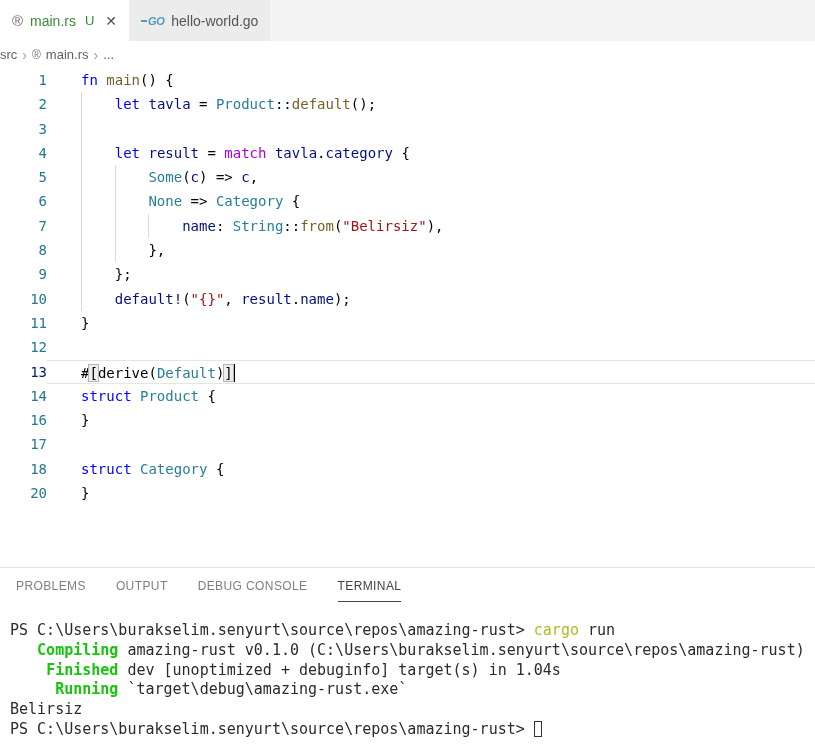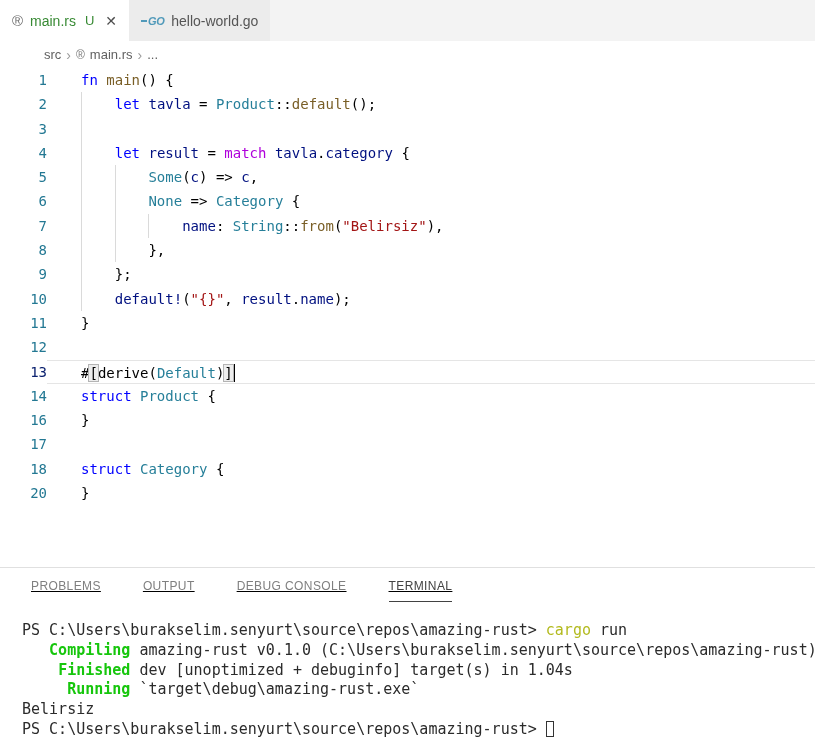--- a/index.html
+++ b/index.html
@@ -15,21 +15,21 @@
   .tab.inactive .tab-label { color:#555; }
   .rust-icon { color:#6e6e6e; font-size:15px; line-height:1; }
   .badge-u { color:#388a34; font-size:13px; margin-left:2px; }
   .close-x { color:#4d4d4d; font-size:14px; margin-left:4px; }
   .go-icon { display:inline-flex; align-items:center; color:#519aba; font-weight:bold;
     font-size:11px; font-style:italic; letter-spacing:-0.5px; }
   .go-dash { display:inline-block; width:6px; height:2px; background:#519aba; margin-right:1px; }
 
   
   .breadcrumb { height:27px; display:flex; align-items:center; 
-    font-size:13px; color:#616161; gap:5px; background:#fff;margin-left:44px; }
+    font-size:13px; color:#616161; gap:5px; background:#fff; }
   .crumb-sep { color:#9b9b9b; font-size:14px; }
   .crumb-rust { color:#7a7a7a; font-size:12px; }
 
   
   .editor { position:relative; height:499px; overflow:hidden; background:#fff;
     font-family:"DejaVu Sans Mono", monospace; font-size:14px; }
   .row { display:flex; height:24.3px; line-height:24.3px; }
   .gutter { width:47px; flex:0 0 47px; text-align:right; color:#237893; font-size:14px; }
   .row.current .gutter { color:#0b216f; }
   .code { flex:1; position:relative; padding-left:34px; white-space:pre; color:#000; height:100%; }
@@ -41,27 +41,27 @@
   .tok-fnc { color:#795e26; }
   .tok-var { color:#001080; }
   .tok-str { color:#a31515; }
   .tok-mac { color:#001080; }
   .tok-pln { color:#000000; }
   .tok-brk { outline:1px solid #b4b4b4; background:#ededed; }
   .tok-cur { display:inline-block; width:0; border-left:2px solid #000; height:18px; vertical-align:-4px; }
 
   
   .panel { border-top:1px solid #e0e0e0; height:179px; background:#fff; }
-  .panel-tabs { height:35px; display:flex; align-items:center; padding-left:31px; gap:42px;text-decoration:underline; }
+  .panel-tabs { height:35px; display:flex; align-items:center; padding-left:16px; gap:30px; }
   .panel-tab { font-size:12px; letter-spacing:0.4px; color:#7f7f7f; position:relative;
     text-transform:uppercase; padding:9px 0 8px 0; cursor:default; }
   .panel-tab.active { color:#424242; border-bottom:1px solid #424242; }
 
   .terminal { padding:18px 0 0 10px; font-family:"DejaVu Sans Mono", monospace;
-    font-size:15px; line-height:19.8px; color:#2b2b2b; white-space:pre;margin-left:12px; }
+    font-size:15px; line-height:19.8px; color:#2b2b2b; white-space:pre; }
   .t-pln { color:#2b2b2b; }
   .t-cmd { color:#b3ba1e; }
   .t-ok  { color:#16c60c; font-weight:bold; }
   .t-cur { display:inline-block; width:8px; height:16px; border:1px solid #333;
     vertical-align:-3px; }
 </style>
 </head>
 <body>
 
 <div class="tabbar">

